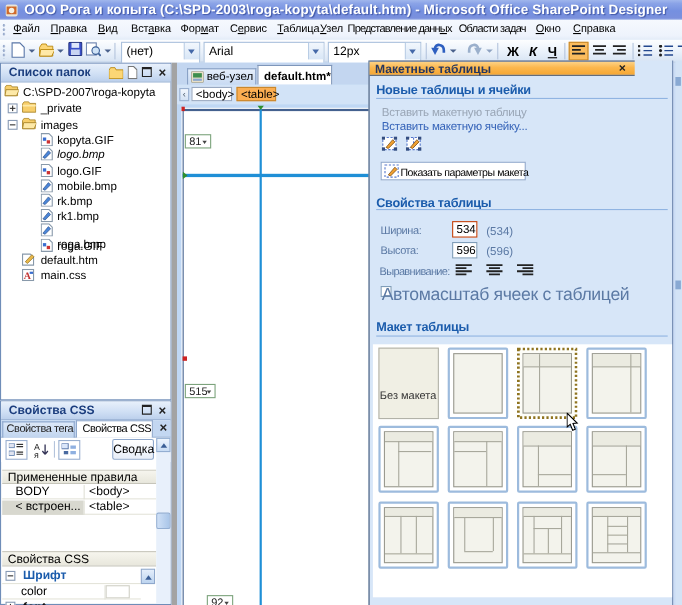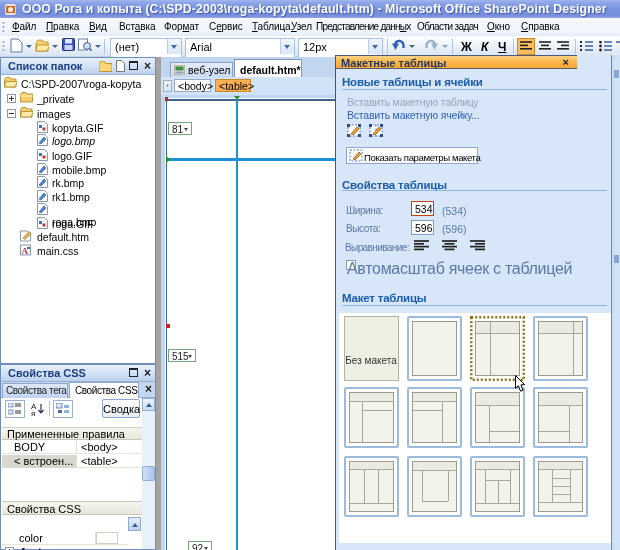--- a/index.html
+++ b/index.html
@@ -368,20 +368,24 @@
       <div class="abs" style="left:74px;top:0;width:1px;height:13px;background:#e0e0d6"></div>
     </div>
   <div class="abs" style="left:1px;top:90px;width:140px;height:13px;border-bottom:1px solid #e4e4da">
       <div class="abs" style="left:0;top:0;width:74px;height:13px;background:#d8d8cf"></div>
       <span class="abs" style="left:12px">&lt; встроен...</span>
       <span class="abs" style="left:79px">&lt;table&gt;</span>
       <div class="abs" style="left:74px;top:0;width:1px;height:13px;background:#e0e0d6"></div>
     </div>
 
   <div class="abs" style="left:1px;top:136px;width:140px;height:14px;background:linear-gradient(180deg,#f6f5ee,#e8e7dc);border-top:1px solid #c6c5ba;border-bottom:1px solid #c6c5ba;color:#000;padding:1px 0 0 5px">Свойства CSS</div>
+  <div class="abs" style="left:1px;top:152px;width:126px;height:14px;border-bottom:1px solid #e4e4da">
+    <div class="pm" style="left:3px;top:2px"></div>
+      <b class="abs" style="left:19px;color:#1b5cac">Шрифт</b>
+  </div>
   <div class="abs" style="left:127px;top:152px;width:13px;height:14px;background:linear-gradient(180deg,#e4eefb,#bdd4ef);border:1px solid #8fa8cc">
       <div class="abs" style="left:3px;top:5px;width:0;height:0;border-left:3px solid transparent;border-right:3px solid transparent;border-bottom:4px solid #3a5e96"></div>
     </div>
   <div class="abs" style="left:1px;top:167px;width:126px;height:13px;border-bottom:1px solid #e4e4da">
       <span class="abs" style="left:17px">color</span>
       <div class="abs" style="left:93px;top:0;width:1px;height:13px;background:#e0e0d6"></div>
       <div class="abs" style="left:94px;top:0px;width:22px;height:12px;background:#fff;border:1px solid #d0d0c6"></div>
     </div>
   <div class="abs" style="left:1px;top:181px;width:126px;height:13px">
       <div class="pm plus" style="left:3px;top:1px"></div>

